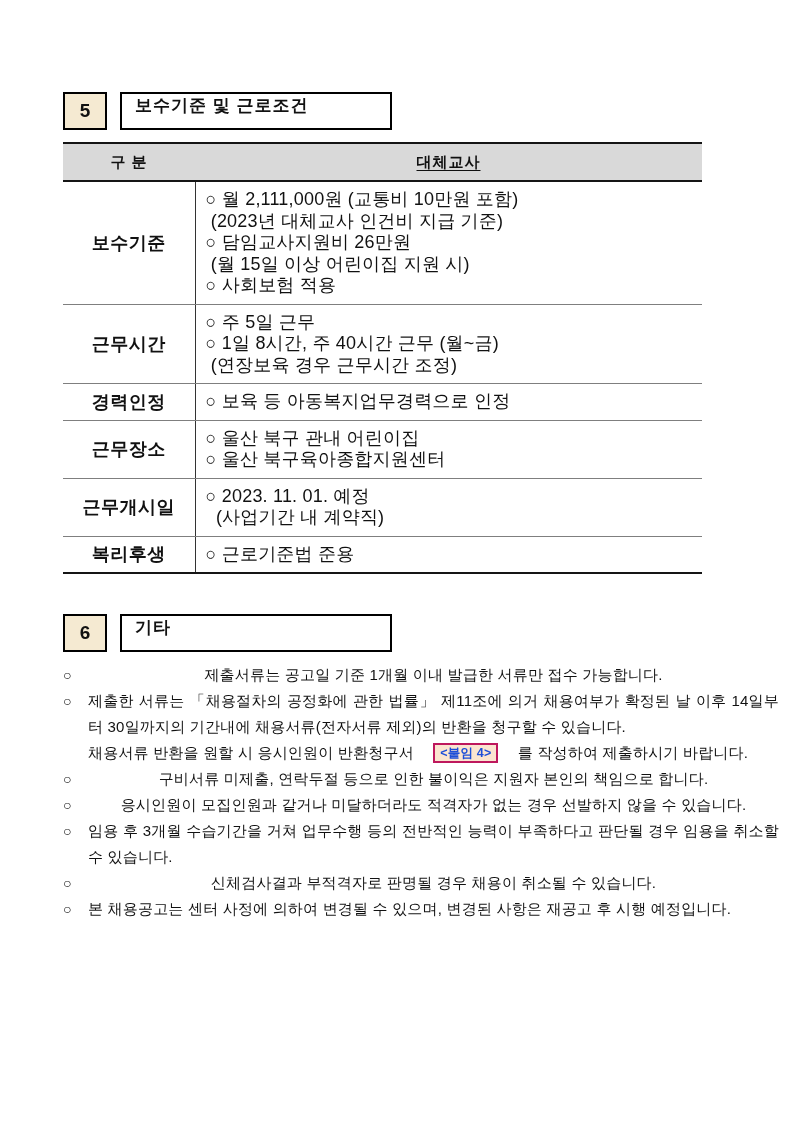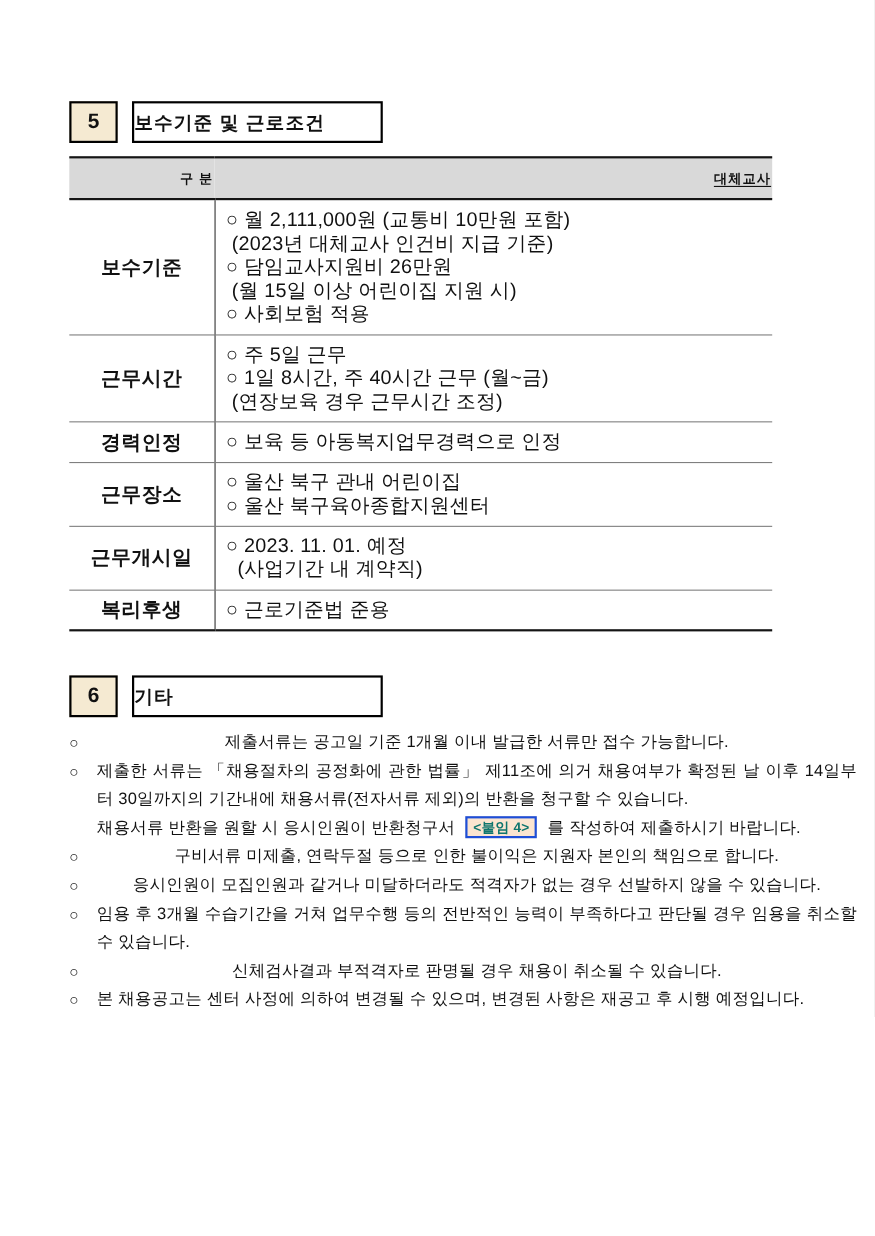--- a/index.html
+++ b/index.html
@@ -17,38 +17,39 @@
   
   .sec-header { display:flex; align-items:stretch; gap:13px; height:38px; }
   .num-badge {
     width:44px; box-sizing:border-box;
     border:2.5px solid #000;
     background:#f5ead2;
     display:flex; align-items:center; justify-content:center;
     font-size:19px; font-weight:700;
   }
   .title-box {
-    width:228px; box-sizing:border-box;
+    width:272px; box-sizing:border-box;
     border:2px solid #000;
     background:#fff;
-    display:flex; align-items:center;
+    display:flex; align-items:flex-start;
+    padding-left:13px;
     font-size:17px; font-weight:700; letter-spacing:1px;
   }
 
   
   .tbl-wrap { margin-top:12px; }
   table { width:100%; border-collapse:collapse; table-layout:fixed; }
   col.c1 { width:132px; }
   thead th {
     background:#d9d9d9;
     border-top:2.5px solid #151515;
     border-bottom:2.5px solid #151515;
     height:34px;
-    font-size:12px; font-weight:700; letter-spacing:1px;
-    text-align:right; vertical-align:middle;
+    font-size:15px; font-weight:700; letter-spacing:1px;
+    text-align:center; vertical-align:middle;
   }
   thead th .u { text-decoration:underline; text-underline-offset:3px; }
   tbody td { border-bottom:1px solid #7f7f7f; vertical-align:middle; }
   tbody tr:last-child td { border-bottom:2.5px solid #151515; }
   td.label {
     font-weight:700; text-align:center; font-size:18px;
     border-right:1.2px solid #333; letter-spacing:0.5px;
   }
   td.val { padding:7px 10px; }
   td.val .line {
@@ -62,24 +63,24 @@
   
   .notes { margin-top:10px; width:716px; font-size:15px; }
   .note { display:flex; align-items:flex-start; }
   .bullet { flex:0 0 25px; width:25px; line-height:26px; font-size:14px; }
   .nbody { flex:1; min-width:0; }
   .nbody p { margin:0; line-height:26px; text-align:justify; letter-spacing:0.2px; }
   .nbody p.plain { text-align:center; }
   .attach-badge {
     display:inline-block;
     background:#fbe5d0;
-    border:2px solid #1d4ed8;
-    color:#0f766e;
+    border:2px solid #be185d;
+    color:#1d4ed8;
     font-weight:700; font-size:12.5px; line-height:16px;
-    padding:0 5px; margin:0 5px;
+    padding:0 5px; margin:0 15px;
     vertical-align:1px; white-space:nowrap;
   }
 </style>
 </head>
 <body>
 
 <div class="page">
   <div class="content">
 
     <div class="sec-header">

